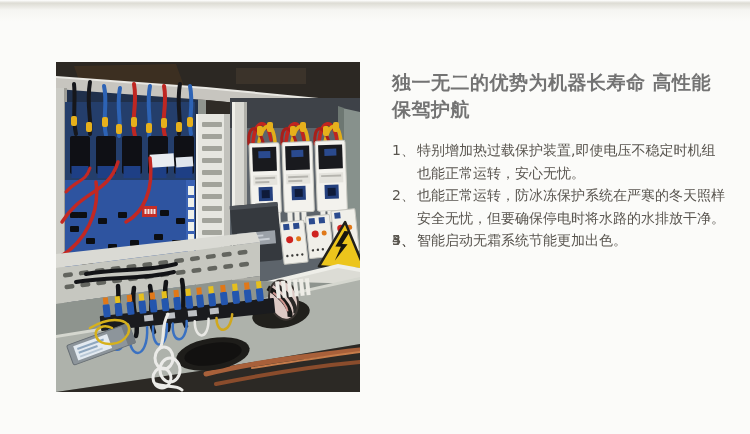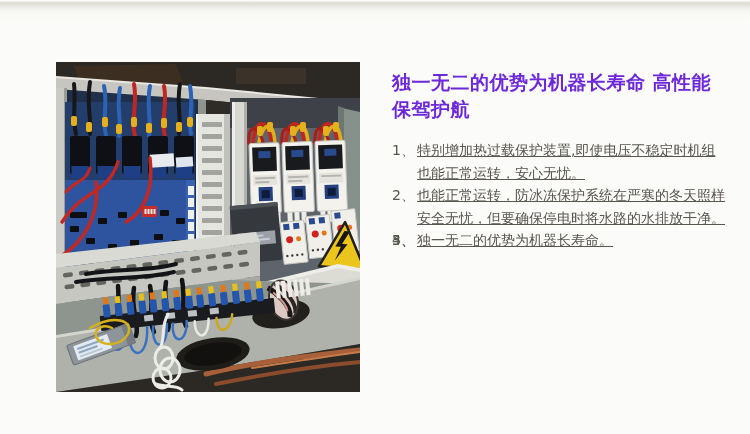--- a/index.html
+++ b/index.html
@@ -24,21 +24,21 @@
   .copy h2{
     margin:0;font-size:19px;line-height:27px;font-weight:bold;
     color:#1c58a6;letter-spacing:.5px;white-space:pre-line;
   }
   .feature-list{
     list-style:none;margin:16px 0 0 0;padding:0;
     font-size:14px;line-height:22.5px;color:#59554f;
   }
   .feature-list li{position:relative;padding-left:25px;}
   .feature-list .num{position:absolute;left:0;top:0;}
-  .feature-list .txt{white-space:pre-line;text-decoration:underline;}
+  .feature-list .txt{white-space:pre-line;}
 </style>
 </head>
 <body>
 
 <div class="top-shadow"></div>
 
 <figure class="photo" role="img" aria-label="机组电控柜内部特写：蓝色控制电路板、接触器、接线端子与高压警示标志">
 <svg viewBox="0 0 304 330" width="304" height="330" xmlns="http://www.w3.org/2000/svg">
   <defs>
     <rect id="slotA" width="10" height="4.5" rx="2" fill="#63655f"></rect>
@@ -415,37 +415,37 @@
     <rect x="18" y="275" width="36" height="15" fill="#e3eaf1"></rect>
     <rect x="21" y="278" width="28" height="2" fill="#8fa7bf"></rect>
     <rect x="21" y="282" width="20" height="2" fill="#8fa7bf"></rect>
     <rect x="21" y="286" width="24" height="2" fill="#b9c8d6"></rect>
   </g>
   <path d="M34,266 C58,252 78,258 72,272 C66,284 44,286 40,274 C38,266 48,262 56,266" fill="none" stroke="#d6b11c" stroke-width="2.5" stroke-linecap="round"></path>
 </svg>
 </figure>
 
 <section class="copy">
-  <h2 style="color: #6d28d9;">独一无二的优势为机器长寿命 高性能
+  <h2 style="color: #737373;">独一无二的优势为机器长寿命 高性能
 保驾护航</h2>
   <ol class="feature-list">
     <li>
       <span class="num">1、</span>
       <span class="txt">特别增加热过载保护装置,即使电压不稳定时机组
 也能正常运转，安心无忧。</span>
     </li>
     <li>
       <span class="num">2、</span>
       <span class="txt">也能正常运转，防冰冻保护系统在严寒的冬天照样
 安全无忧，但要确保停电时将水路的水排放干净。</span>
     </li>
     <li>
       <span class="num">3、</span>
     </li>
     <li>
       <span class="num">4、</span>
     </li>
     <li>
       <span class="num">5、</span>
-      <span class="txt">独一无二的优势为机器长寿命。</span>
+      <span class="txt">智能启动无霜系统节能更加出色。</span>
     </li>
   </ol>
 </section>
 
 </body></html>

